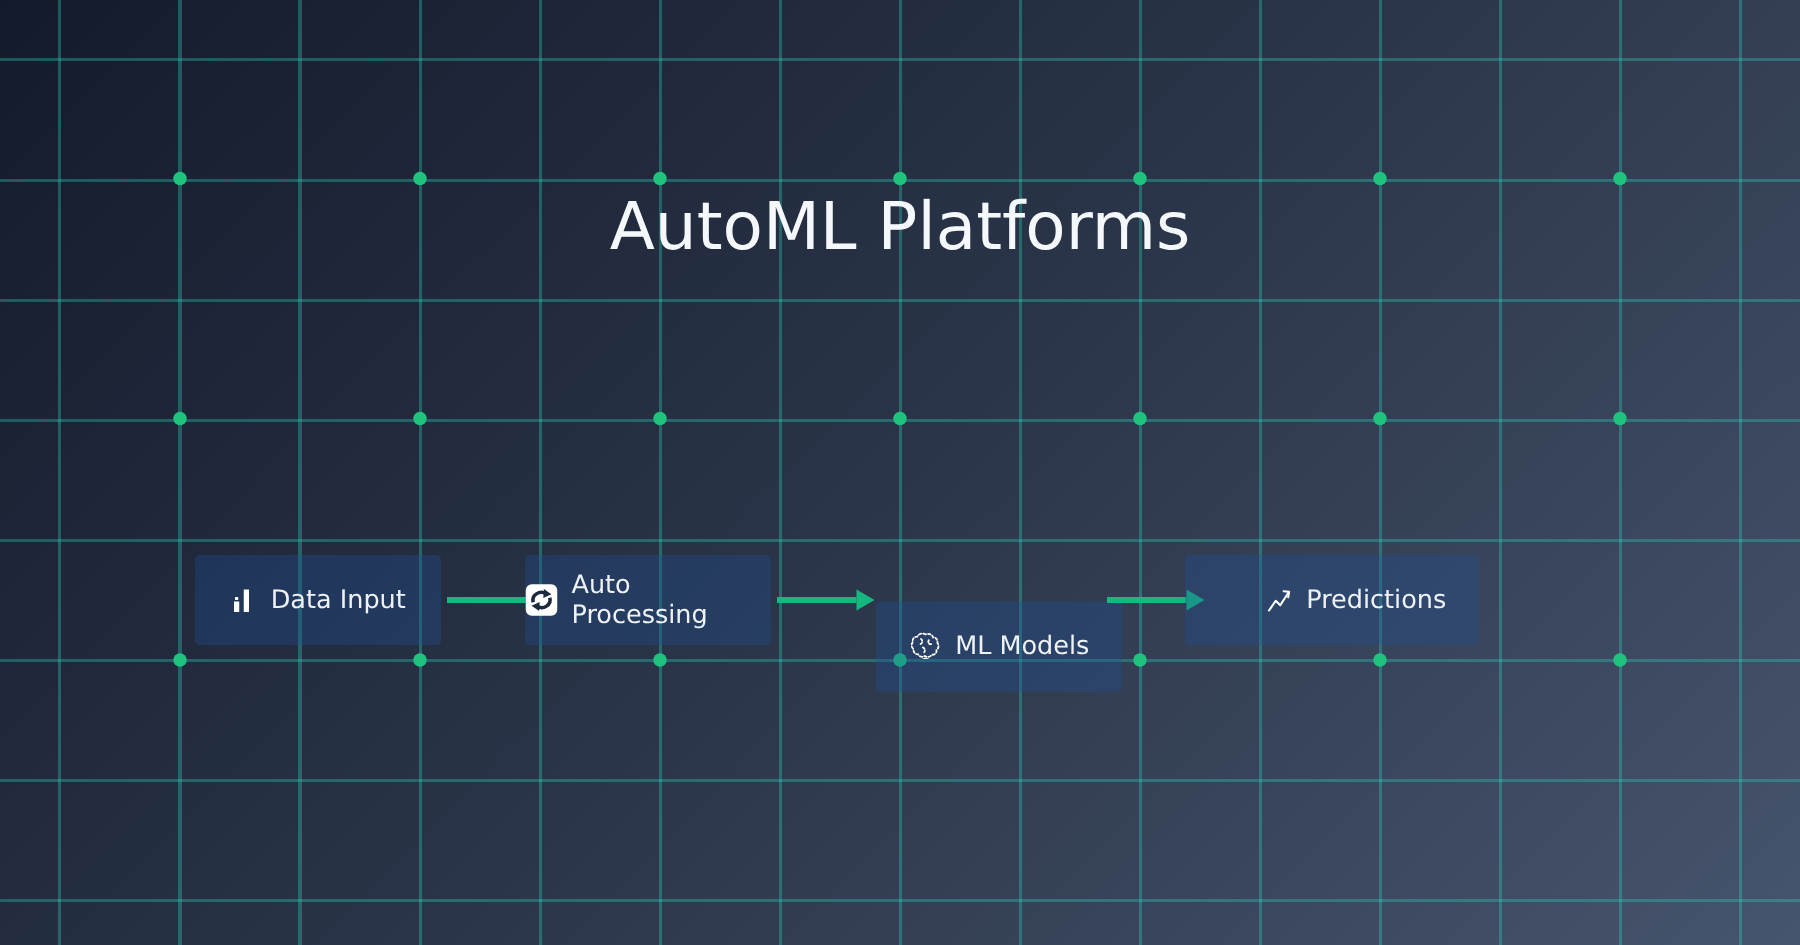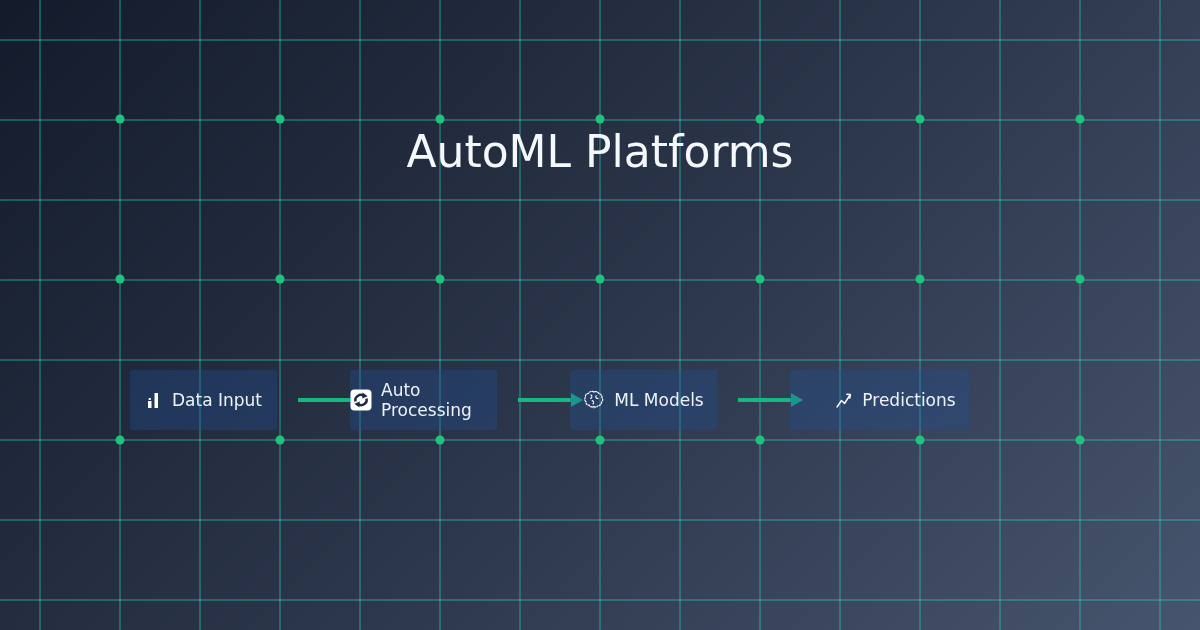--- a/index.html
+++ b/index.html
@@ -34,29 +34,29 @@
     font-size: 44px; font-weight: 400; color: var(--title-color, #f5f8fb);
   }
   .subtitle {
     position: absolute; top: 203px; left: 50%; transform: translateX(-50%);
     width: 480px; margin: 0; text-align: center;
     font-size: 33px; line-height: 50px; font-weight: 400;
     color: var(--subtitle-color, #94a3b8);
   }
   .flow { position: absolute; inset: 0; }
   .node {
-    position: absolute; top: 370px; width: 147px; height: 60px;
+    position: absolute; top: 370px; width: 164px; height: 60px;
     background: var(--node-fill, rgba(31, 81, 153, 0.32));
     border-radius: 3px;
     display: flex; align-items: center; justify-content: center; gap: 9px;
     color: var(--node-label-color, #eef2f7); font-size: 17px;
   }
   .node-1 { left: 130px; }
   .node-2 { left: 350px; }
-  .node-3 { left: 570px; }
+  .node-3 { left: 584px; margin-top: 31px; }
   .node-4 { left: 790px; padding-left: 32px; }
   .icon { display: flex; align-items: center; }
   .arrow {
     position: absolute; top: 398px; height: 4px; width: 53px;
     background: var(--arrow, #17b87f);
   }
   .arrow::after {
     content: ""; position: absolute; right: -12px; top: -5px;
     width: 0; height: 0;
     border-left: 12px solid var(--arrow, #17b87f);

